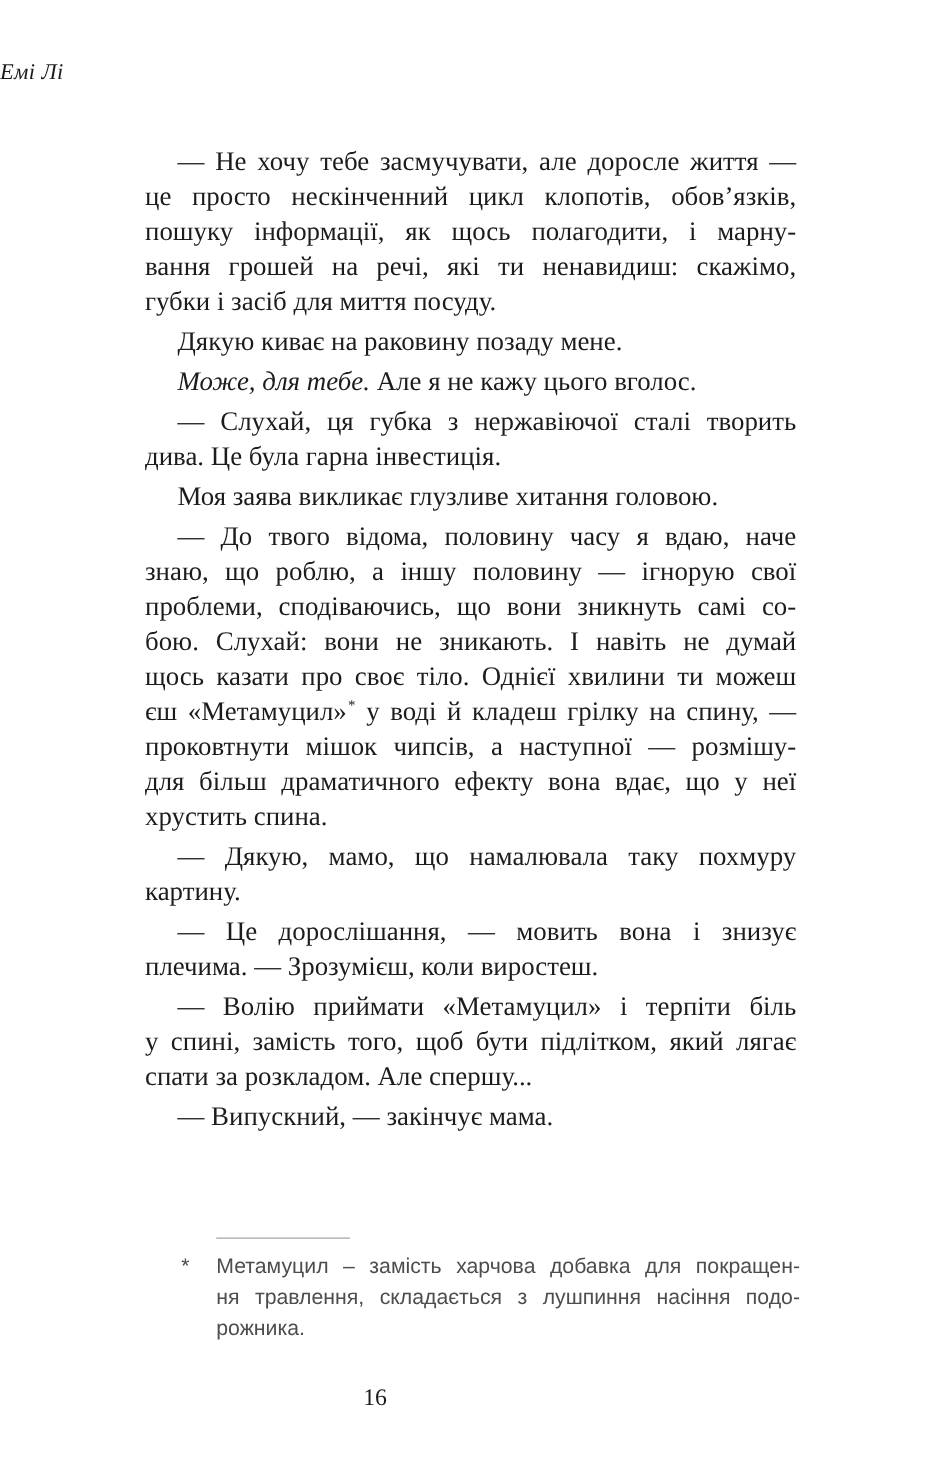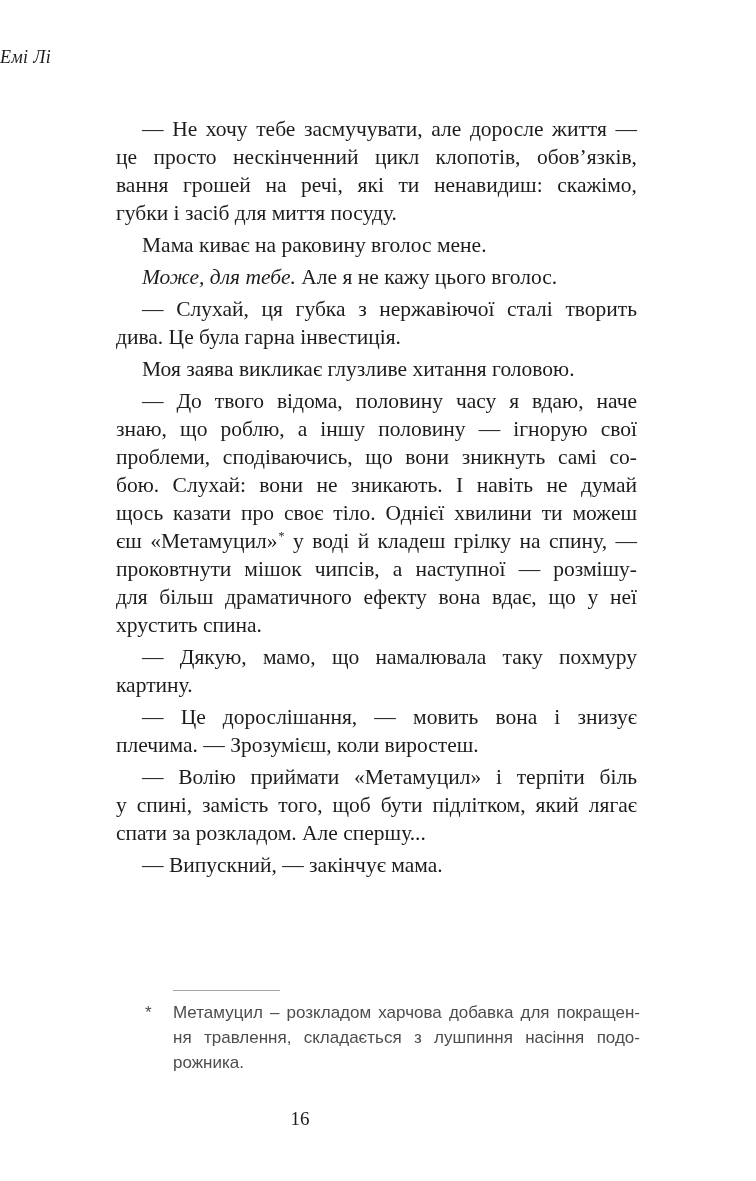--- a/index.html
+++ b/index.html
@@ -77,25 +77,26 @@
 <body>
 
 <div class="page" style="--bg: #ffffff; --text: #1c1c1c; --fn: #4d4d4d; --rule: #a6a6a6;">
 
   <div class="running-head">Емі Лі</div>
 
   <div class="body-text" id="body-text">
       <div class="para">
         <div class="line j indent"><span>— Не хочу тебе засмучувати, але доросле життя —</span></div>
         <div class="line j"><span>це просто нескінченний цикл клопотів, обов’язків,</span></div>
+        <div class="line j"><span>пошуку інформації, як щось полагодити, і марну-</span></div>
         <div class="line j"><span>вання грошей на речі, які ти ненавидиш: скажімо,</span></div>
         <div class="line l"><span>губки і засіб для миття посуду.</span></div>
       </div>
       <div class="para">
-        <div class="line l indent"><span>Мама киває на раковину вголос мене.</span></div>
+        <div class="line l indent"><span>Дякую киває на раковину позаду мене.</span></div>
       </div>
       <div class="para">
         <div class="line l indent"><span class="italic">Може, для тебе.</span><span> Але я не кажу цього вголос.</span></div>
       </div>
       <div class="para">
         <div class="line j indent"><span>— Слухай, ця губка з нержавіючої сталі творить</span></div>
         <div class="line l"><span>дива. Це була гарна інвестиція.</span></div>
       </div>
       <div class="para">
         <div class="line l indent"><span>Моя заява викликає глузливе хитання головою.</span></div>
@@ -127,21 +128,21 @@
       <div class="para">
         <div class="line l indent"><span>— Випускний, — закінчує мама.</span></div>
       </div>
     </div>
 
   <div class="footnote">
     <div class="footnote-rule"></div>
     <div class="footnote-row">
       <span class="footnote-marker">*</span>
       <div class="footnote-body" id="footnote-body">
-          <div class="line j"><span>Метамуцил – розкладом харчова добавка для покращен-</span></div>
+          <div class="line j"><span>Метамуцил – замість харчова добавка для покращен-</span></div>
           <div class="line j"><span>ня травлення, складається з лушпиння насіння подо-</span></div>
           <div class="line l"><span>рожника.</span></div>
         </div>
     </div>
   </div>
 
   <div class="page-number">16</div>
 
 </div>
 

